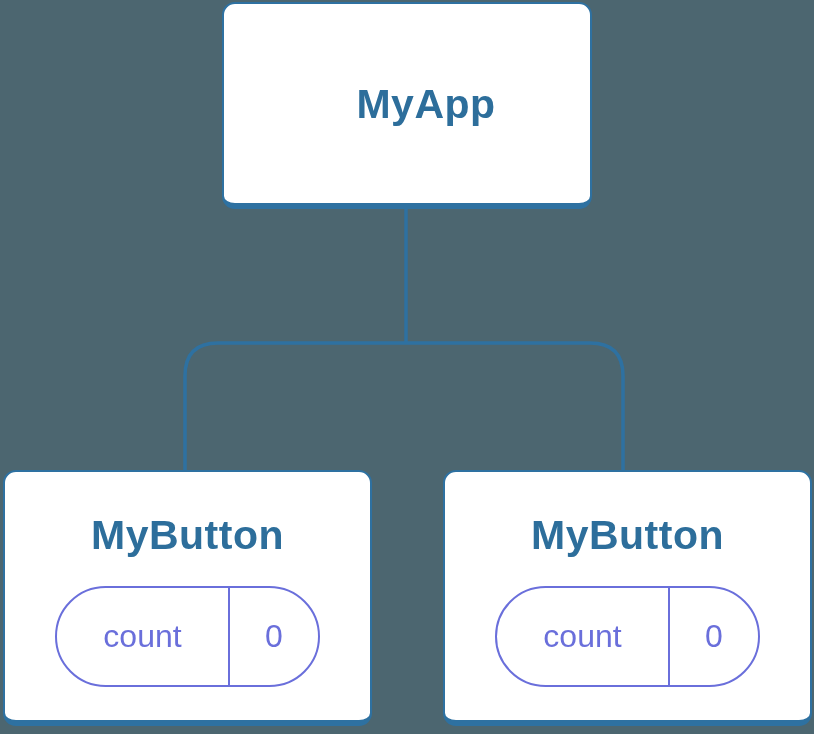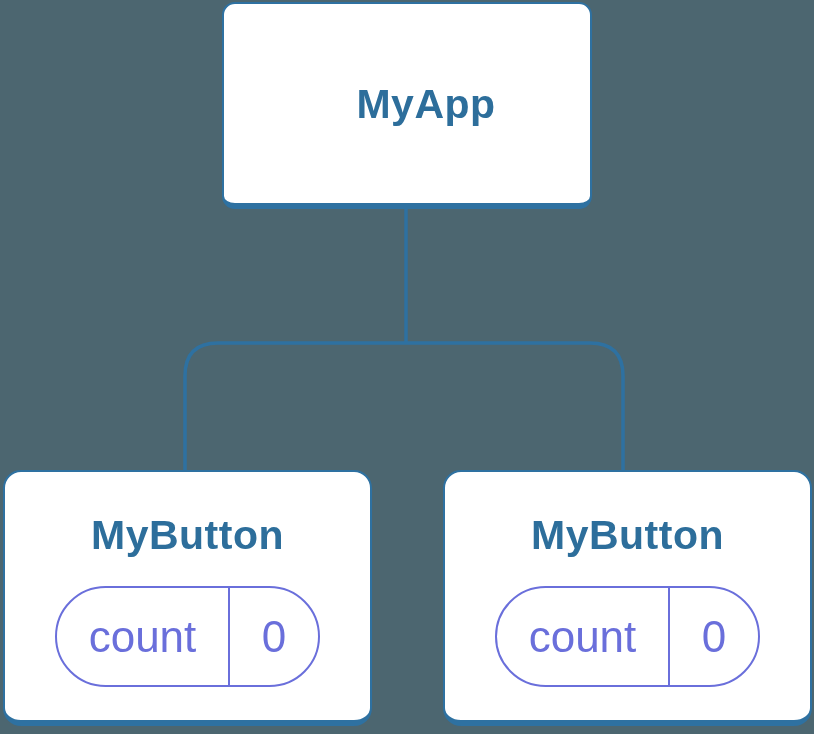--- a/index.html
+++ b/index.html
@@ -45,42 +45,41 @@
     justify-content: center;
     padding-left: 38px;
   }
   .node-child {
     top: 470px;
     width: 369px; height: 256px;
     display: flex;
     flex-direction: column;
     align-items: center;
     padding-top: 37px;
-    border-radius: 18px;
   }
   .node-child-left  { left: 3px; }
   .node-child-right { left: 443px; }
   .node-title {
     font-size: 41px;
     font-weight: 600;
     color: var(--title);
     line-height: 52px;
     letter-spacing: 0.5px;
     white-space: nowrap;
   }
   .state-pill {
     margin-top: 25px;
     width: 265px;
     height: 101px;
     border: 2px solid var(--purple);
     border-radius: 52px;
     display: flex;
     align-items: stretch;
     color: var(--purple);
-    font-size: 44px;
+    font-size: 32px;
     font-weight: 500;
     background: var(--fill);
   }
   .state-key {
     flex: 0 0 173px;
     border-right: 2px solid var(--purple);
     display: flex;
     align-items: center;
     justify-content: center;
   }

